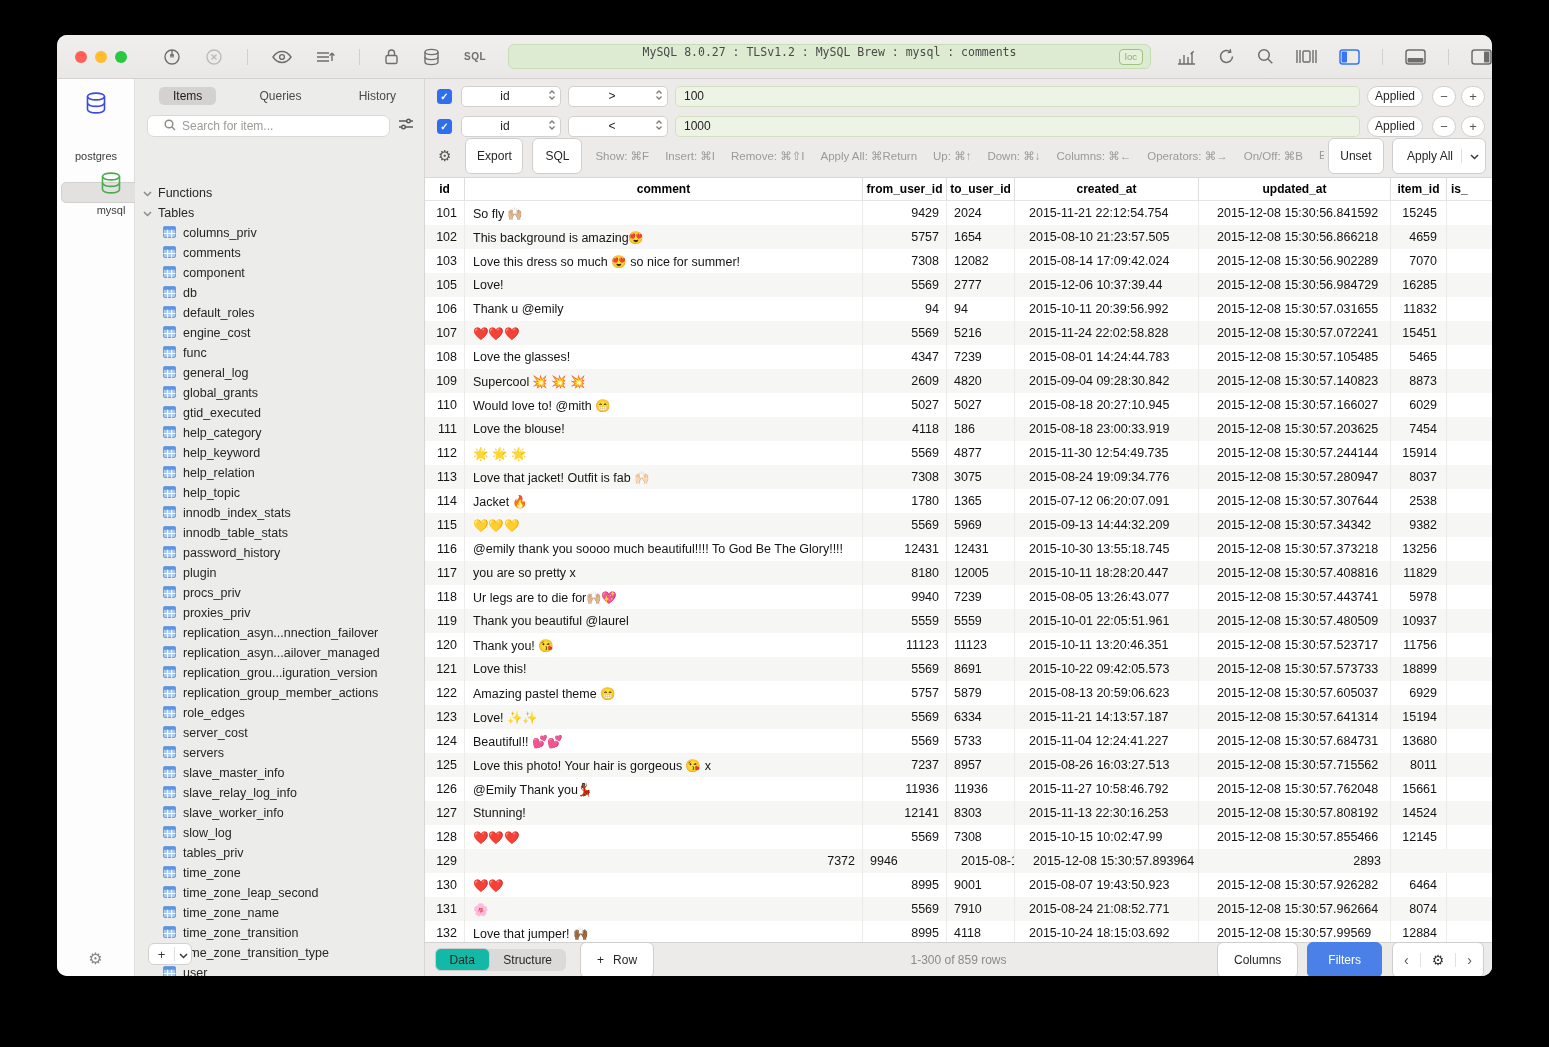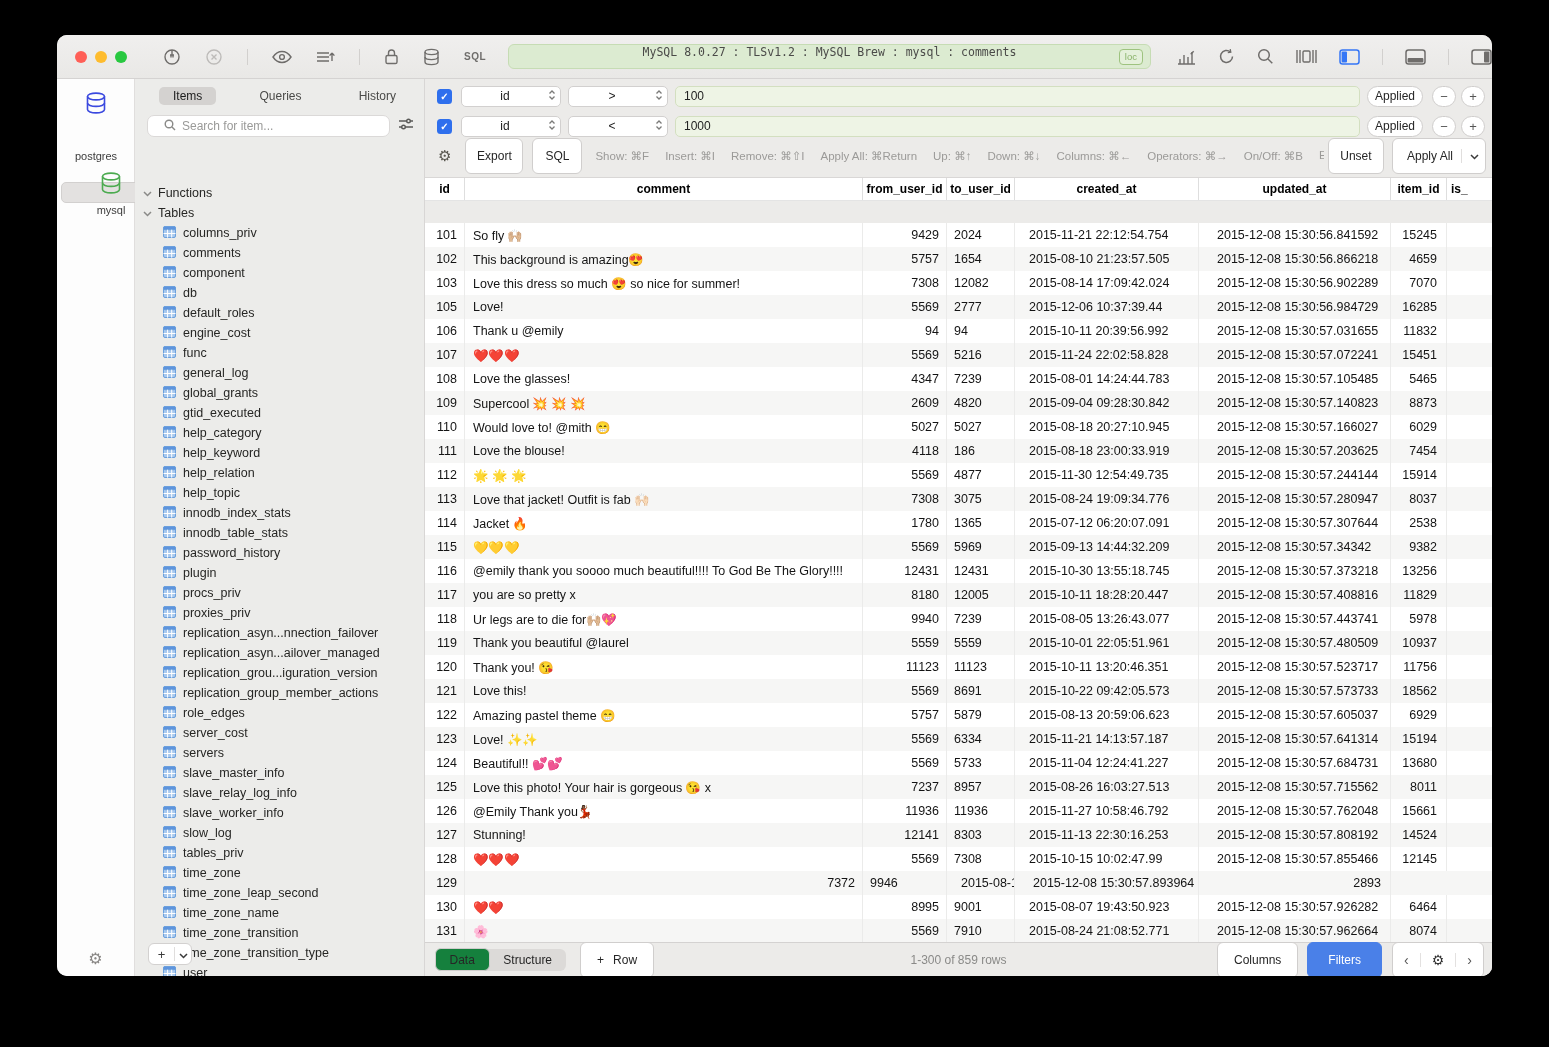--- a/index.html
+++ b/index.html
@@ -95,42 +95,42 @@
 
   
   .grid-header { position:absolute; left:0; top:98px; width:100%; height:24px; background:#fff;
                  border-top:1px solid #d9d7d6; border-bottom:1px solid #e4e4e4;
                  display:grid; grid-template-columns:40px 398px 84px 68px 184px 192px 56px 45px;
                  font-size:12px; font-weight:bold; color:#000; }
   .grid-header .hc { display:flex; align-items:center; justify-content:center;
                      border-right:1px solid #dedede; overflow:hidden; white-space:nowrap; }
   .grid-header .hc:last-child { border-right:none; justify-content:flex-start; padding-left:4px; }
   .grid-body { position:absolute; left:0; top:122px; bottom:34px; width:100%; background:#fff;
-               overflow:hidden;margin-top:22px; }
+               overflow:hidden; }
   .drow { display:grid; grid-template-columns:40px 398px 84px 68px 184px 192px 56px 45px;
           height:24px; font-size:12.5px; color:#141414; background:#fff; }
   .drow:nth-child(even) { background:#f6f6f5; }
   .drow > div { display:flex; align-items:center; border-right:1px solid #ebebea;
                 overflow:hidden; white-space:nowrap; }
   .drow > div:last-child { border-right:none; }
   .cell-id { justify-content:flex-end; padding-right:7px; }
   .cell-comment { padding-left:8px; }
   .cell-from { justify-content:flex-end; padding-right:7px; }
   .cell-to { padding-left:7px; }
   .cell-created { padding-left:14px; }
   .cell-updated { padding-left:18px; }
   .cell-item { justify-content:flex-end; padding-right:9px; }
 
   
   .statusbar { position:absolute; left:0; bottom:0; width:100%; height:34px; background:#ecebe9;
                border-top:1px solid #d4d2d1; display:flex; align-items:center; }
   .seg { display:flex; margin-left:10px; background:#dcdad8; border-radius:6px; height:22px;
          align-items:stretch; }
   .seg .s { font-size:12px; display:flex; align-items:center; padding:0 14px; color:#262626; }
-  .seg .s.on { background:#15803d; border:1px solid #cfcdcc; border-radius:6px; margin:-0.5px; }
+  .seg .s.on { background:#14b8a6; border:1px solid #cfcdcc; border-radius:6px; margin:-0.5px; }
   .addrow-btn { margin-left:14px; padding:0 16px; gap:9px; }
   .rows-info { position:absolute; left:50%; transform:translateX(-50%); font-size:12px; color:#8a8a88; }
   .sb-right { margin-left:auto; display:flex; align-items:center; margin-right:8px; }
   .columns-btn { padding:0 16px; }
   .filters-btn { margin-left:9px; padding:0 20px; background:#4a80e8; border:1px solid #4a80e8;
                  color:#fff; }
   .nav-group { margin-left:10px; padding:0; width:92px; justify-content:space-evenly; color:#4a4a4a; }
   .nav-group .sep { width:1px; height:14px; background:#e3e1e0; }
   .nav-chev { font-size:14px; color:#555; }
   .nav-gear { font-size:14px; color:#333; }
@@ -990,21 +990,21 @@
     <div class="cell-is"></div>
   </div>
 
   <div class="drow">
     <div class="cell-id">121</div>
     <div class="cell-comment">Love this!</div>
     <div class="cell-from">5569</div>
     <div class="cell-to">8691</div>
     <div class="cell-created">2015-10-22 09:42:05.573</div>
     <div class="cell-updated">2015-12-08 15:30:57.573733</div>
-    <div class="cell-item">18562</div>
+    <div class="cell-item">18899</div>
     <div class="cell-is"></div>
   </div>
 
   <div class="drow">
     <div class="cell-id">122</div>
     <div class="cell-comment">Amazing pastel theme 😁</div>
     <div class="cell-from">5757</div>
     <div class="cell-to">5879</div>
     <div class="cell-created">2015-08-13 20:59:06.623</div>
     <div class="cell-updated">2015-12-08 15:30:57.605037</div>

